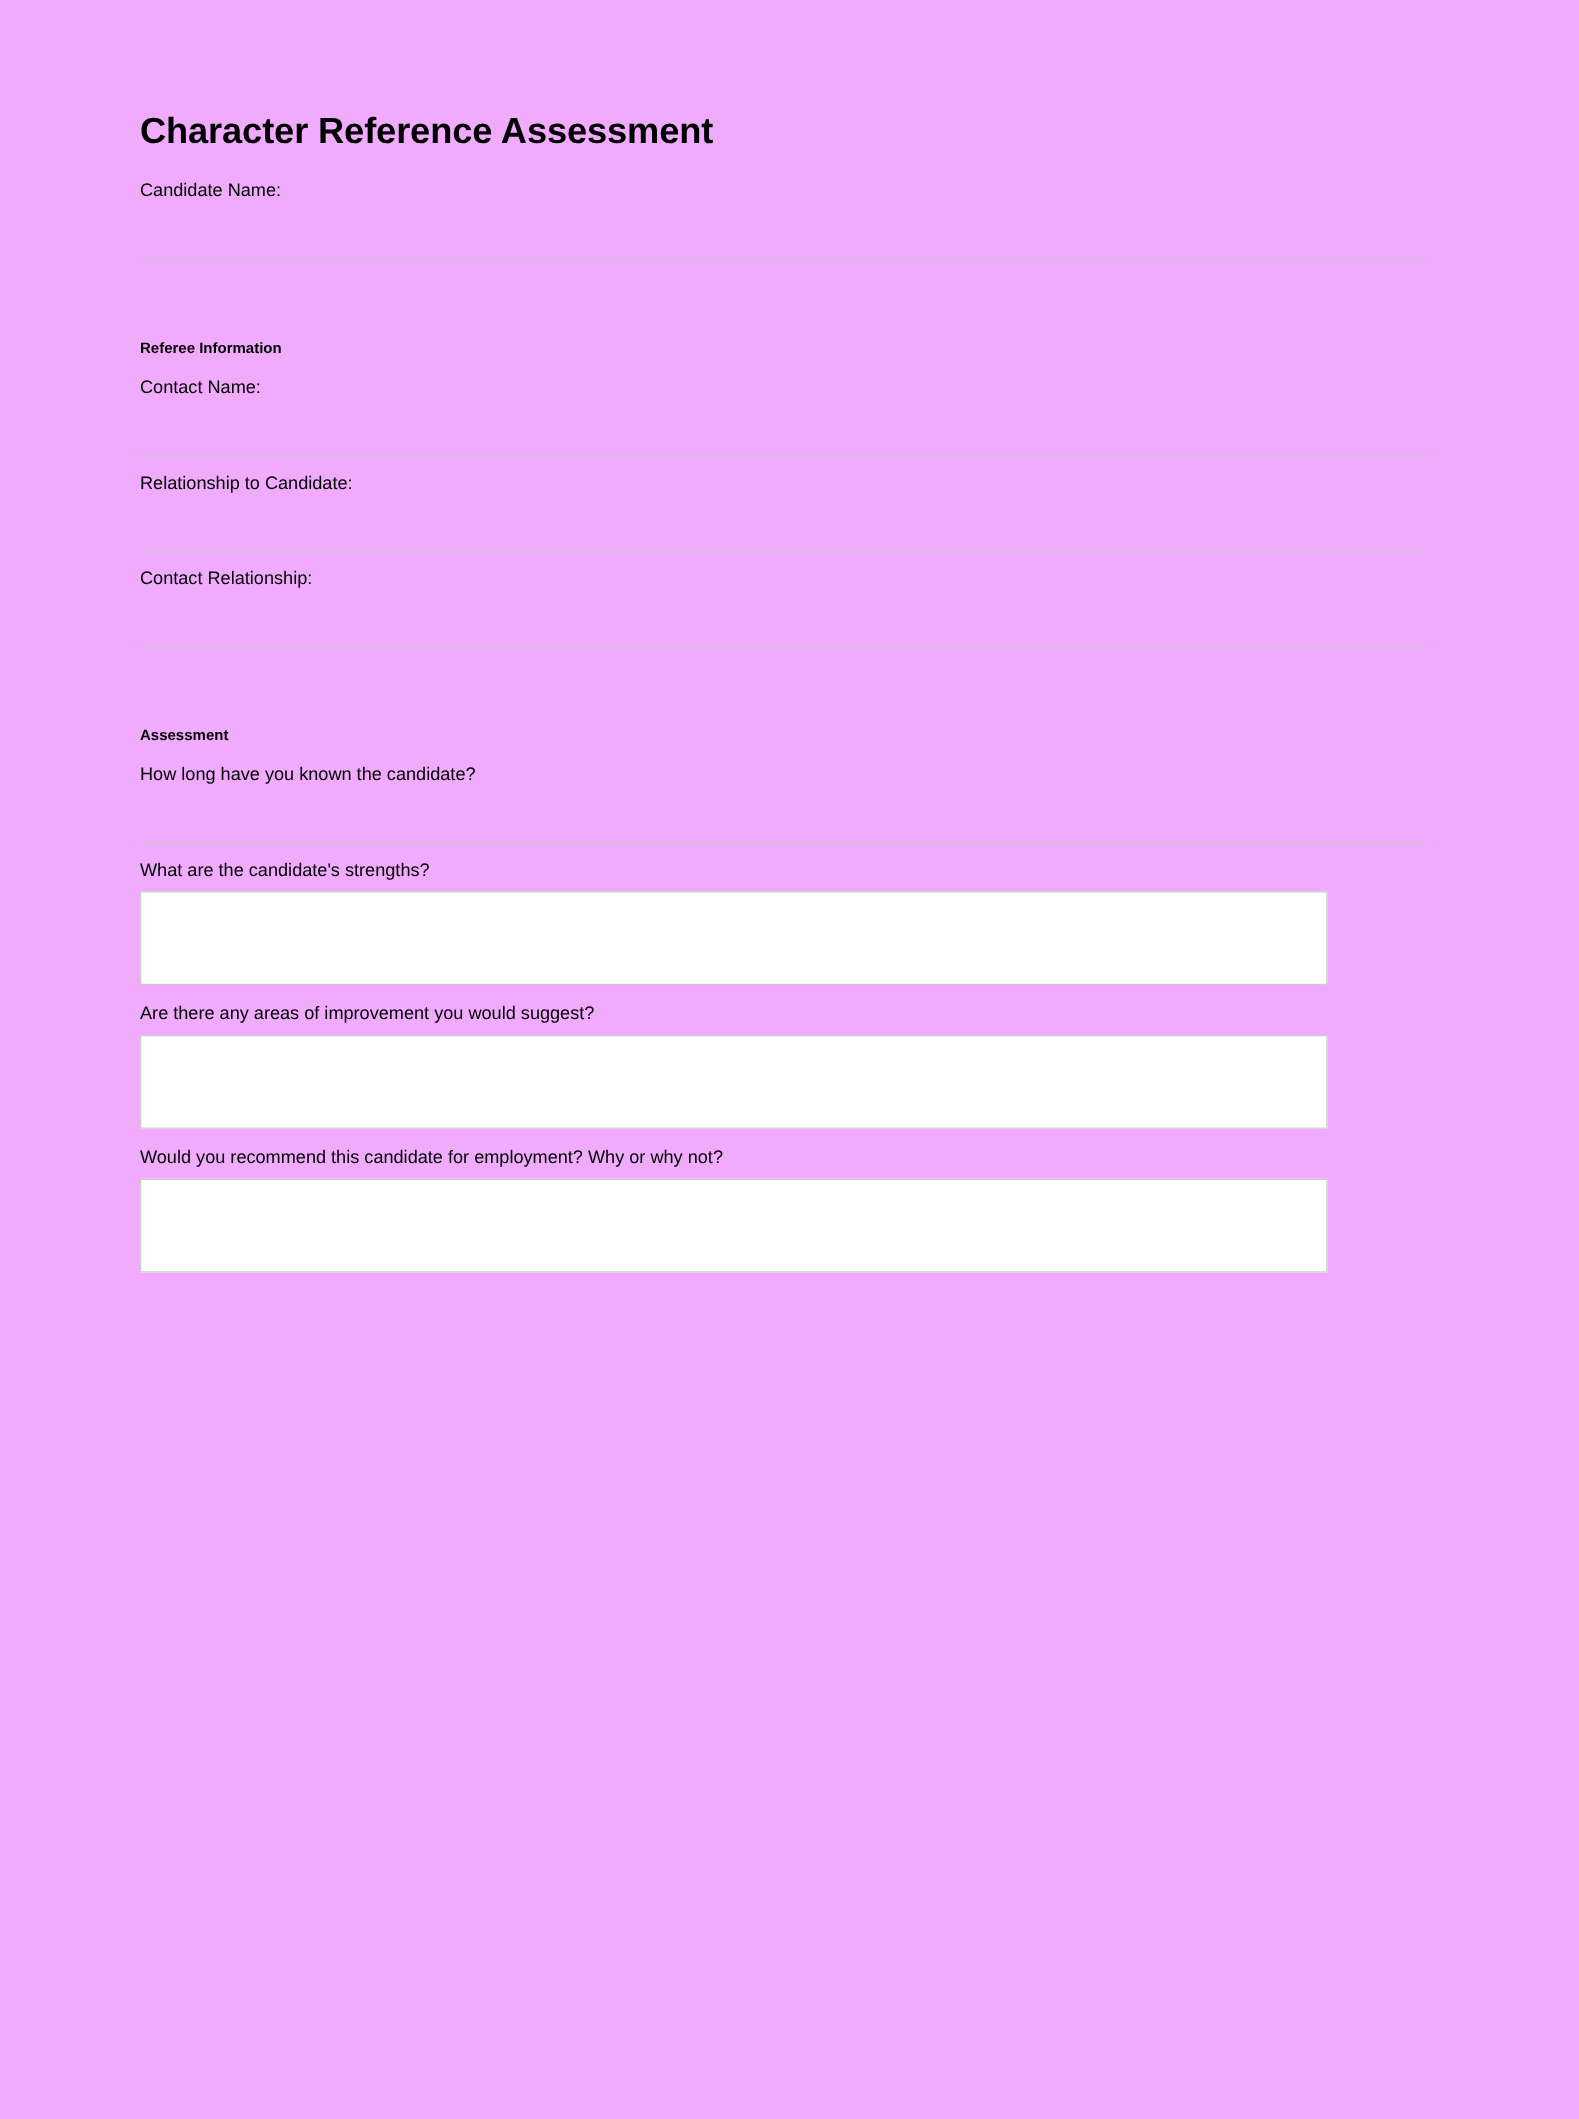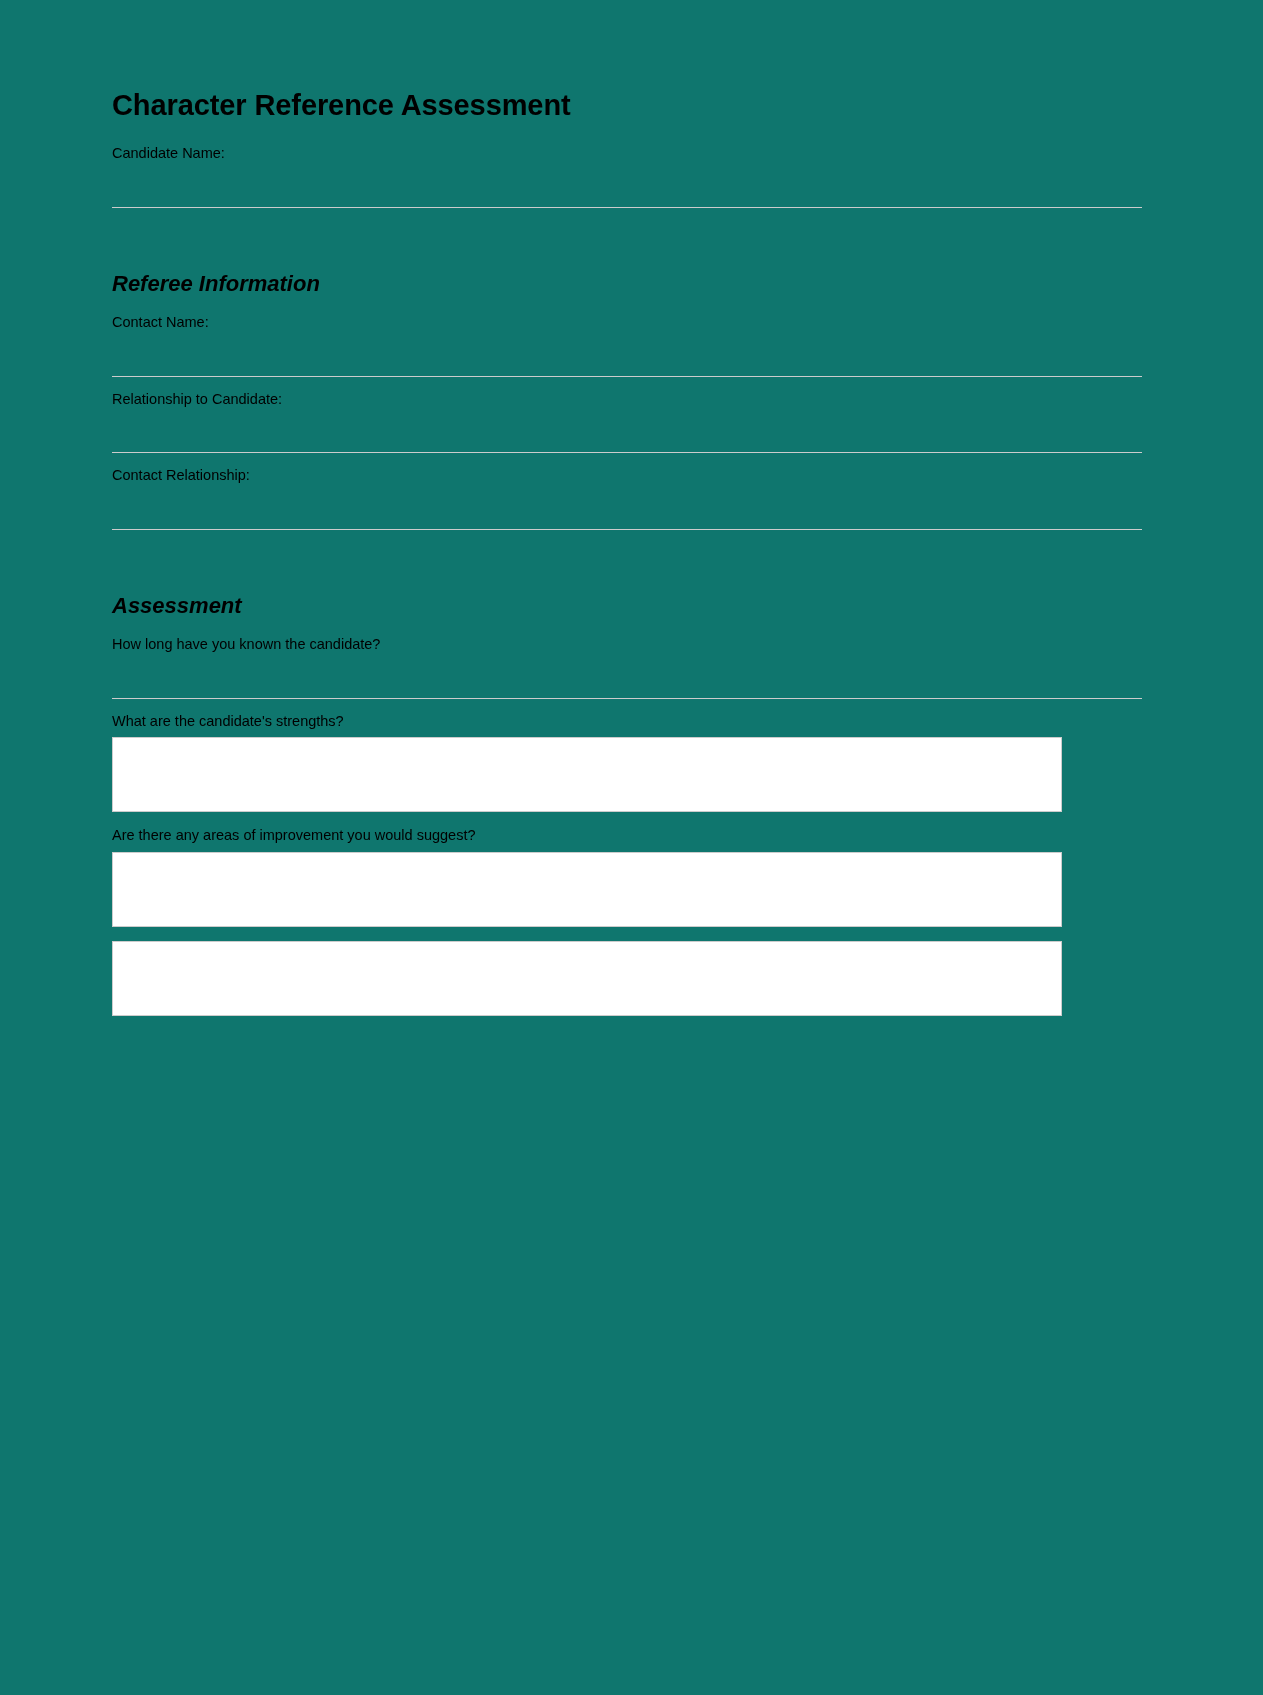--- a/index.html
+++ b/index.html
@@ -8,40 +8,39 @@
     background: #ffffff;
   }
   body {
     font-family: "Liberation Sans", sans-serif;
     color: #000000;
     -webkit-font-smoothing: antialiased;
   }
   .page {
     width: 1263px;
     min-height: 1695px;
-    background: #0f766e;
+    background: #f0abfc;
     box-sizing: border-box;
     padding: 88px 121px 0 112px;
     position: relative;
   }
   .doc-title {
     font-size: 29px;
     font-weight: bold;
     line-height: 1.18;
     letter-spacing: -0.1px;
     margin: 0 0 22px 0;
     color: #000000;
   }
   .section-heading {
-    font-size: 22px;
+    font-size: 12px;
     font-weight: bold;
     line-height: 1.2;
     margin: 0 0 16px 0;
     color: #000000;
-    font-style: italic;
   }
   .field-block {
     margin: 0 0 13px 0;
   }
   .field-label {
     font-size: 14.5px;
     line-height: 1.35;
     color: #000000;
     margin: 0 0 2px 0;
     display: block;
@@ -129,16 +128,17 @@
     <label class="field-label">What are the candidate's strengths?</label>
     <textarea class="box-input" placeholder="" style=""></textarea>
   </div>
 
   <div class="q-block">
     <label class="field-label">Are there any areas of improvement you would suggest?</label>
     <textarea class="box-input" placeholder="" style=""></textarea>
   </div>
 
   <div class="q-block">
+    <label class="field-label">Would you recommend this candidate for employment? Why or why not?</label>
     <textarea class="box-input" placeholder="" style=""></textarea>
   </div>
 
 </div>
 
 </body></html>

